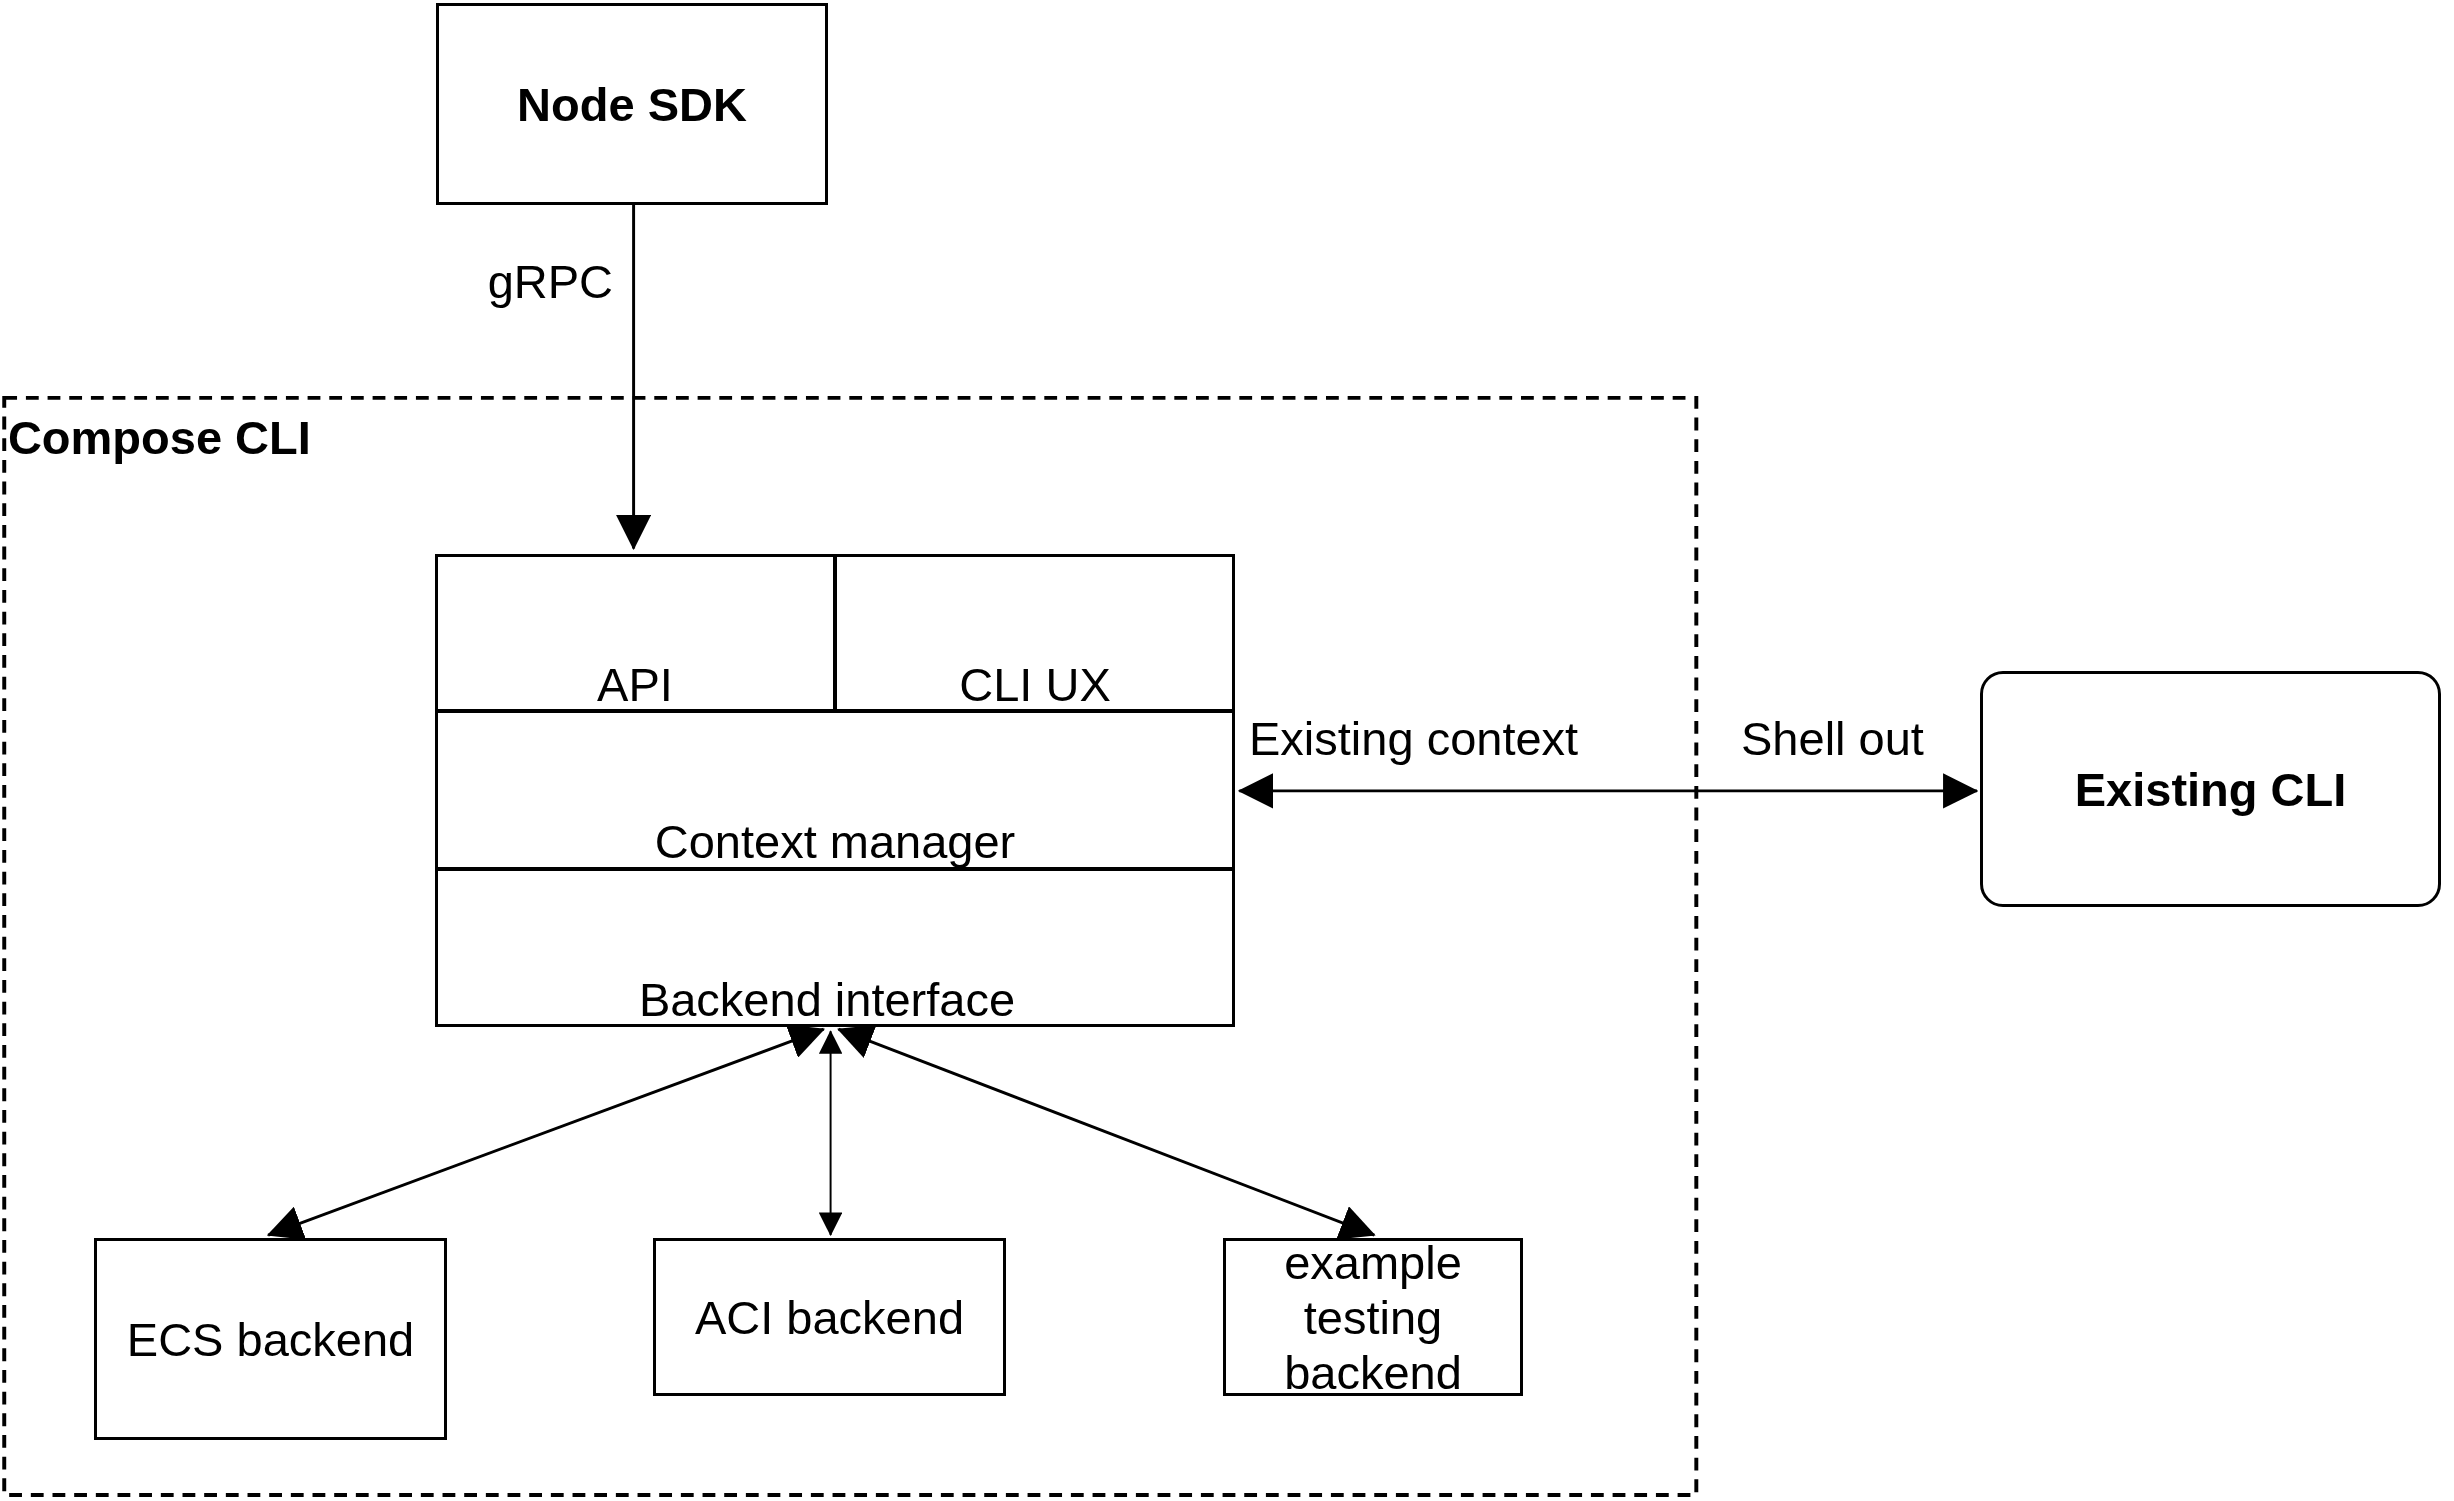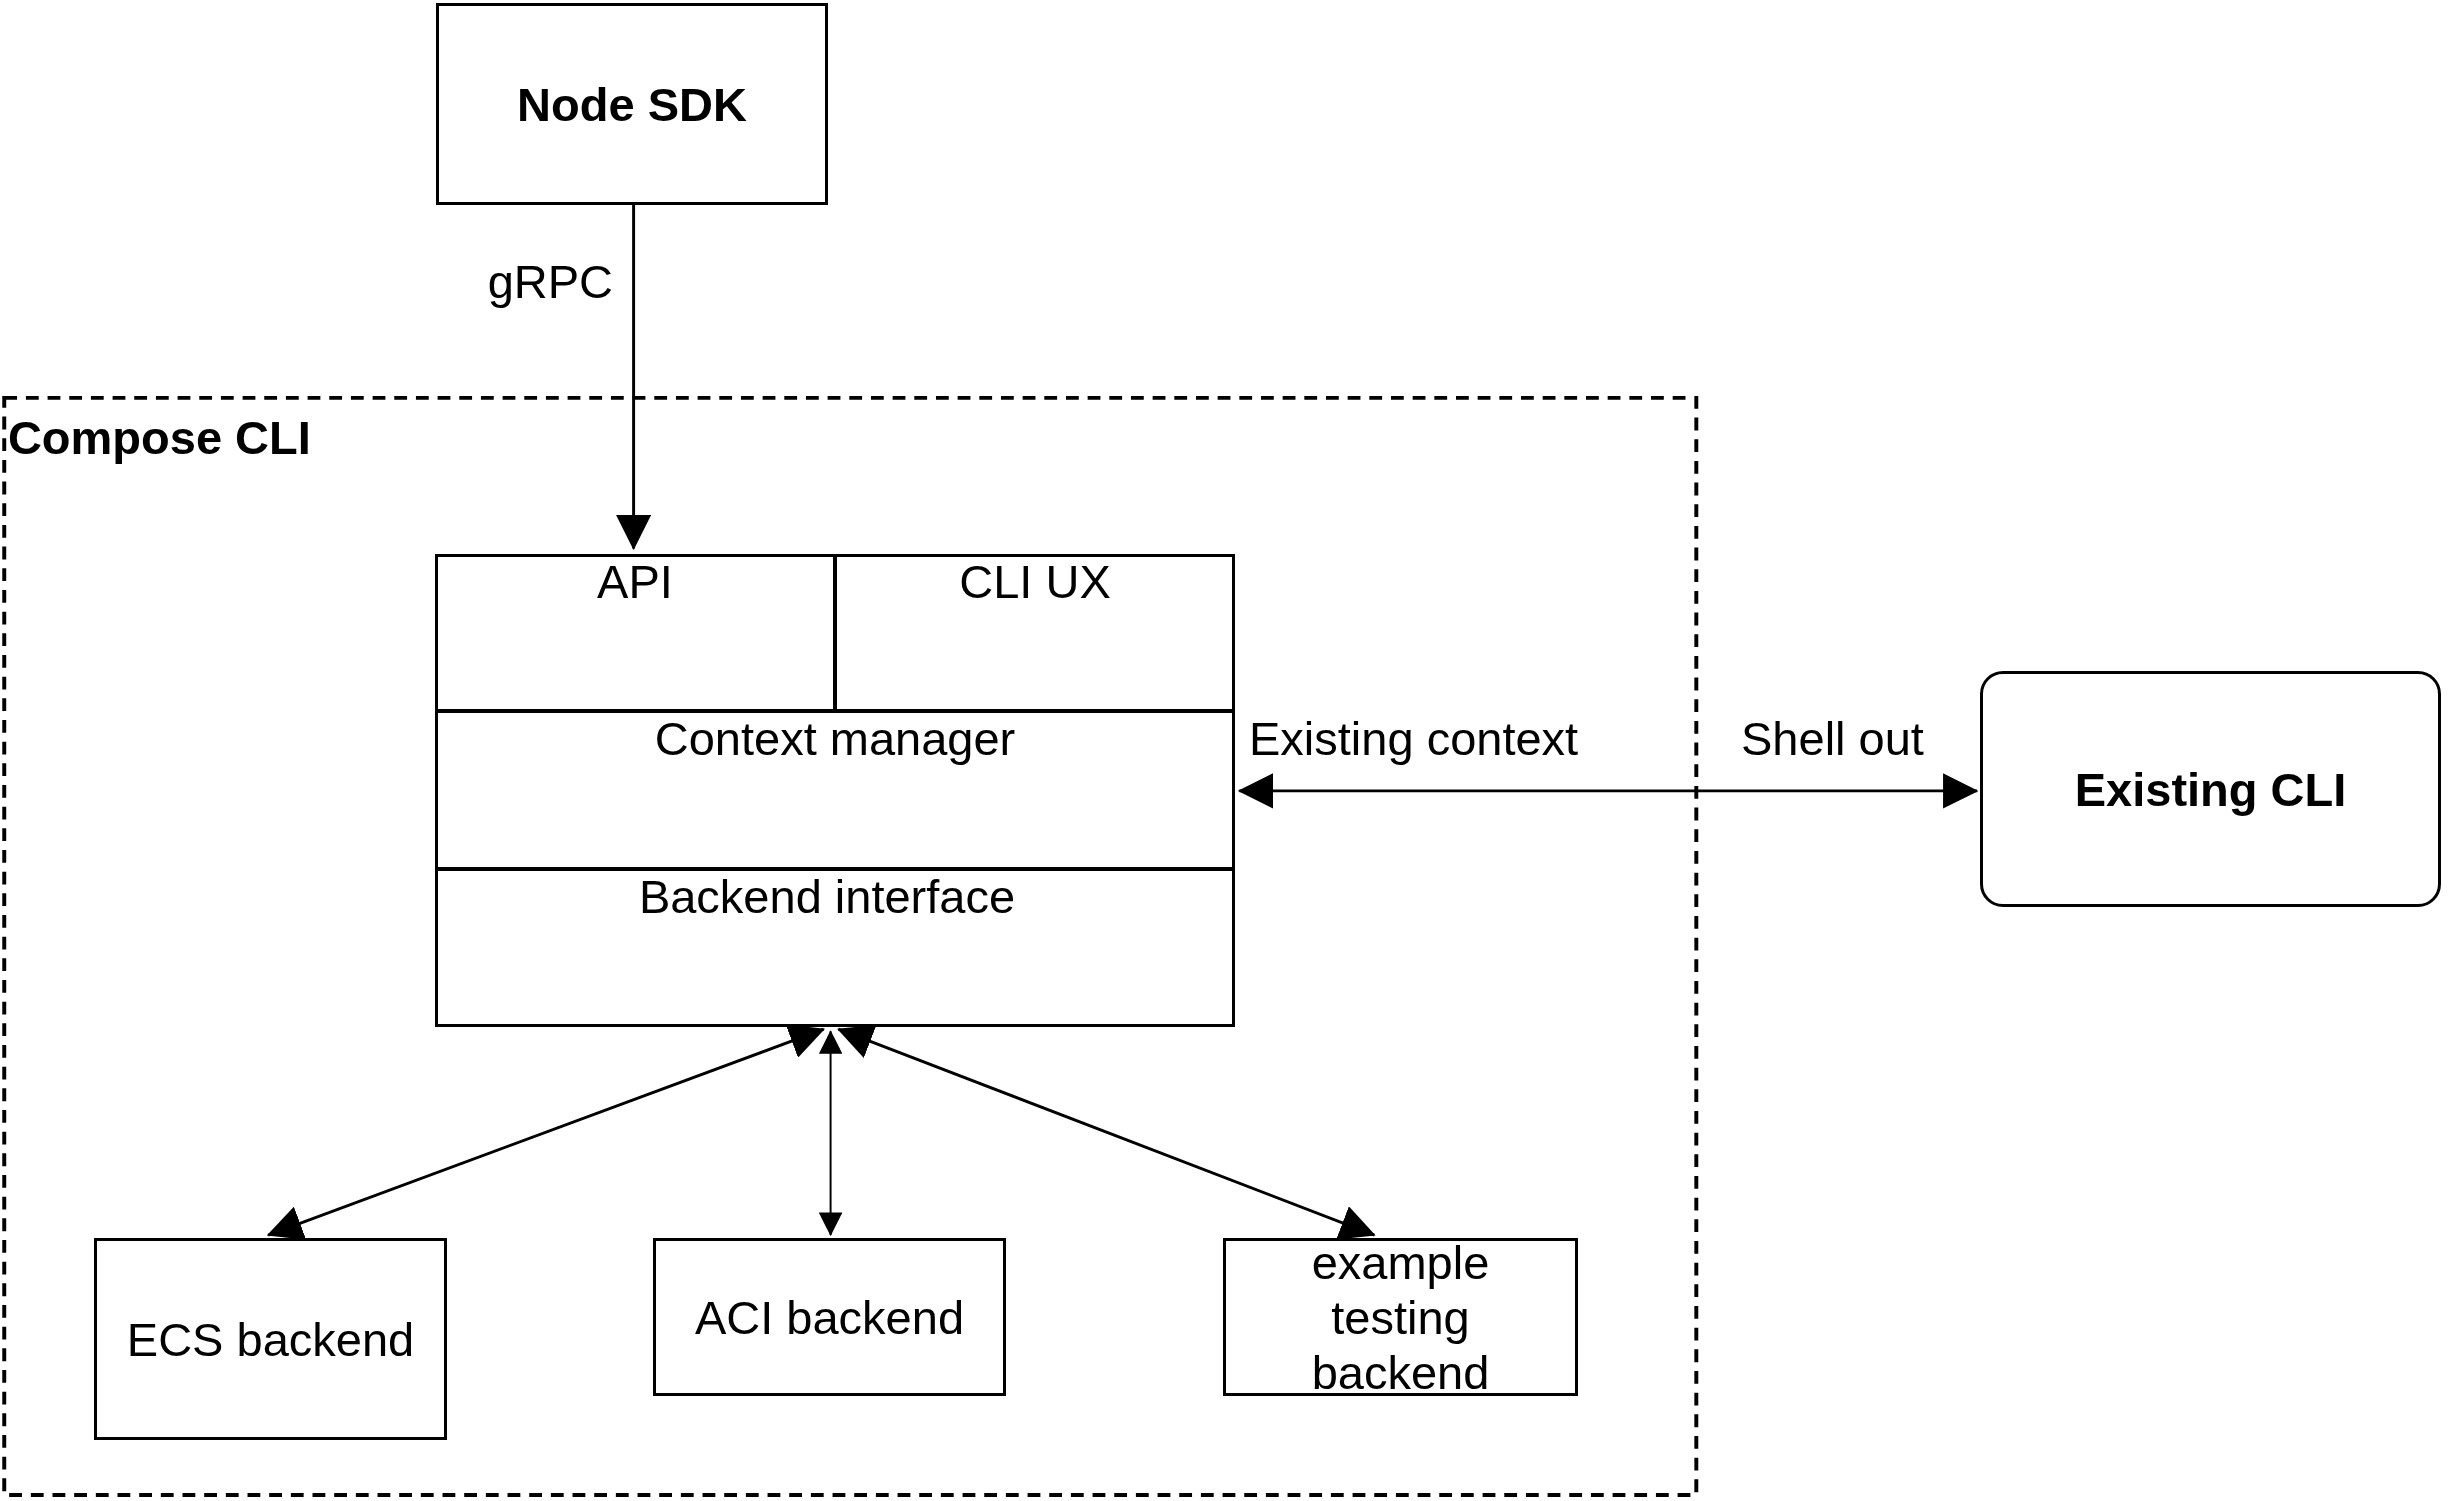--- a/index.html
+++ b/index.html
@@ -33,21 +33,21 @@
     justify-content: center;
     text-align: center;
     font-size: 47px;
     line-height: 55px;
   }
   .bold { font-weight: bold; }
   .cell {
     position: absolute;
     box-sizing: border-box;
     display: flex;
-    align-items: flex-start;
+    align-items: flex-end;
     justify-content: center;
     text-align: center;
     font-size: 47px;
     line-height: 55px;
   }
   .divider {
     position: absolute;
     background: #000000;
   }
   .edge-label {
@@ -128,18 +128,18 @@
   <div class="box bold" style="left: 1980px; top: 671px; width: 461px; height: 236px; border-radius: 23px;">
     <span>Existing CLI</span>
   </div>
 
   <div class="box" style="left: 94px; top: 1238px; width: 353px; height: 202px;">
     <span>ECS backend</span>
   </div>
   <div class="box" style="left: 653px; top: 1238px; width: 353px; height: 158px;">
     <span>ACI backend</span>
   </div>
-  <div class="box" style="left: 1223px; top: 1238px; width: 355px; height: 158px; padding: 0 12px;">
+  <div class="box" style="left: 1223px; top: 1238px; width: 300px; height: 158px; padding: 0 12px;">
     <span>example testing backend</span>
   </div>
 
 </div>
 
 
 </body></html>

